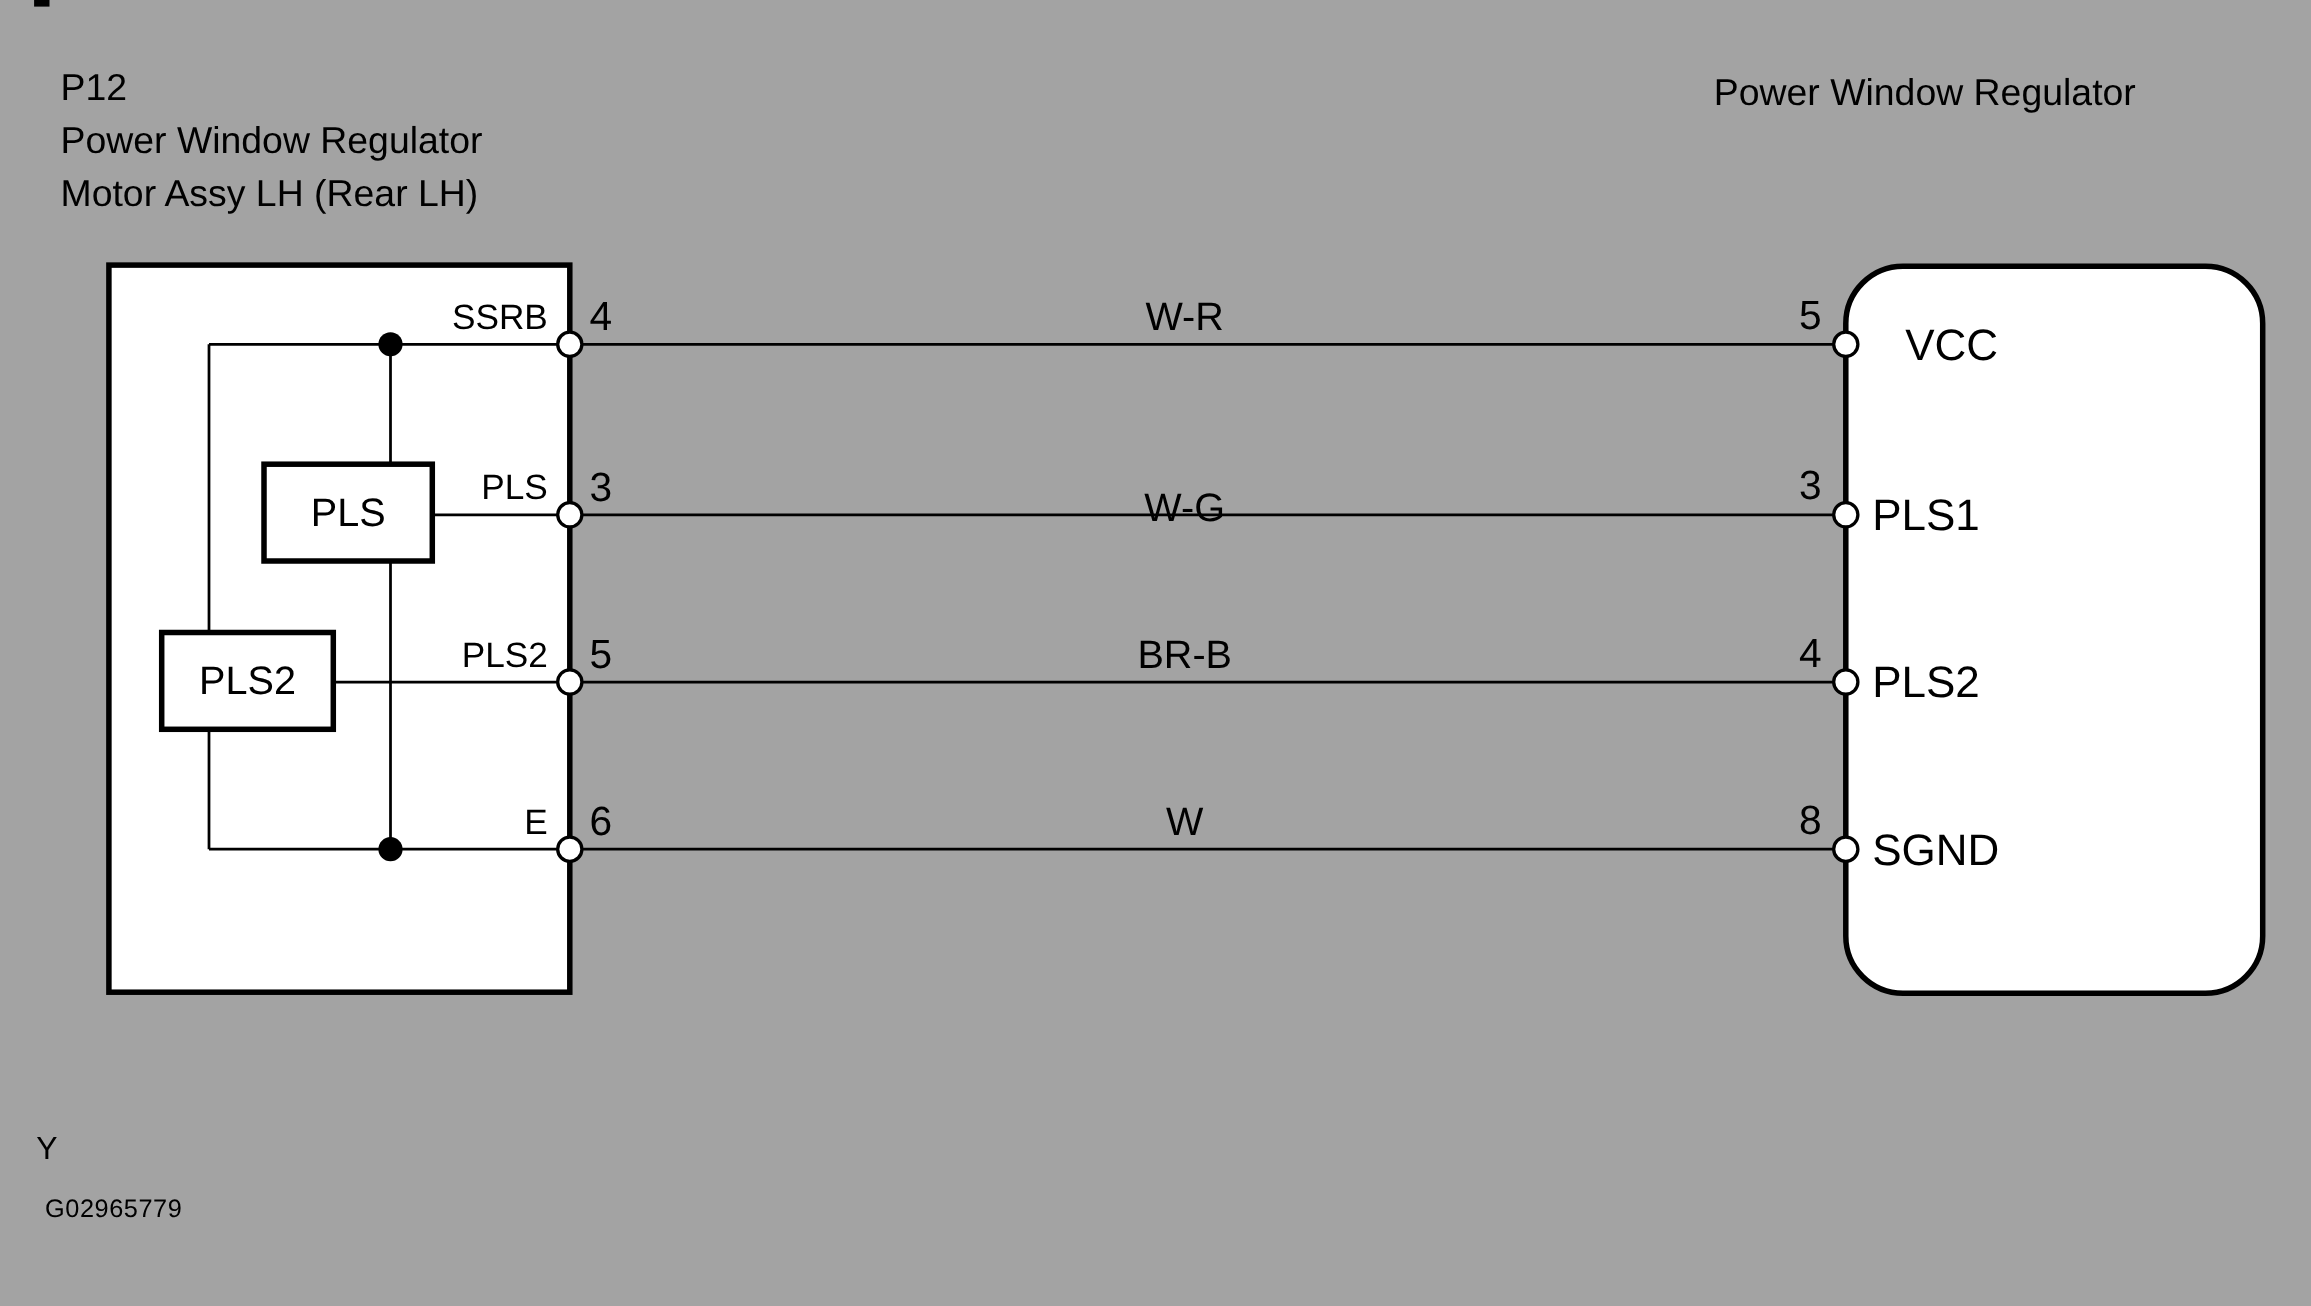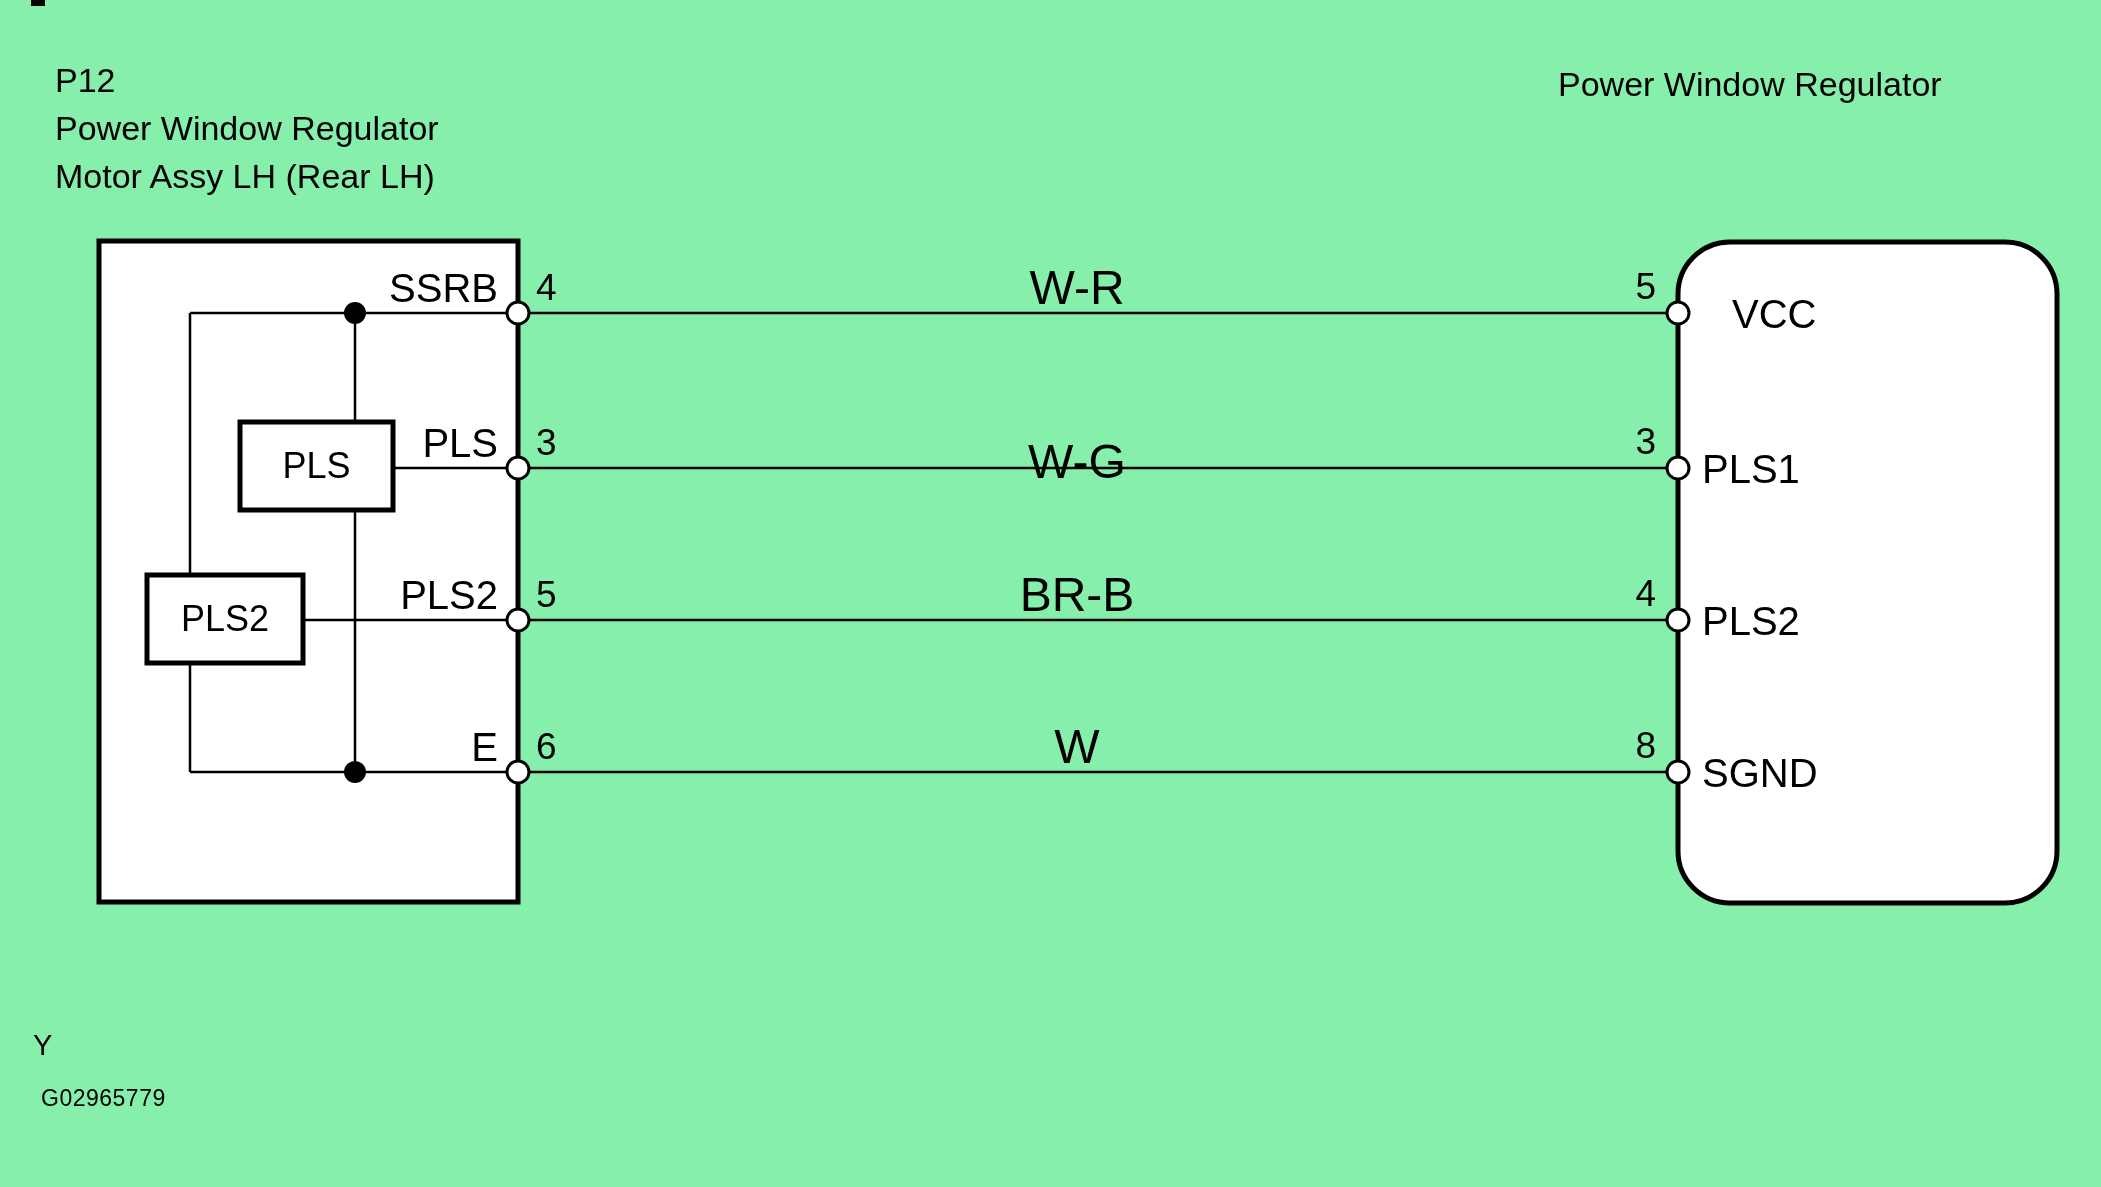--- a/index.html
+++ b/index.html
@@ -1,29 +1,29 @@
 <!DOCTYPE html>
 <html><head>
 <meta charset="utf-8">
 <style>
   html,body{margin:0;padding:0;background:#ffffff;}
   #canvas{
     position:relative;
     width:2101px;height:1187px;
-    background:#86efac;
+    background:#a3a3a3;
     font-family:"Liberation Sans", sans-serif;
     color:#000;
     overflow:hidden;
   }
   #wiring-svg{position:absolute;left:0;top:0;}
   .t{position:absolute;white-space:nowrap;color:#000;}
   .hdr{font-size:34px;line-height:48px;}
-  .lbl{font-size:40px;line-height:42px;}
+  .lbl{font-size:32px;line-height:42px;}
   .pin{font-size:37px;line-height:42px;}
-  .wirecolor{font-size:48px;line-height:42px;text-align:center;}
+  .wirecolor{font-size:36px;line-height:42px;text-align:center;}
   .rterm{font-size:40px;line-height:44px;}
   .boxlbl{
     position:absolute;display:flex;align-items:center;justify-content:center;
     font-size:36px;color:#000;
   }
   .right-align{text-align:right;}
   .footer-y{font-size:29px;line-height:34px;}
   .footer-id{font-size:23px;line-height:28px;letter-spacing:0.5px;margin-left:10px;}
   .artifact{position:absolute;background:#000;}
 </style>

